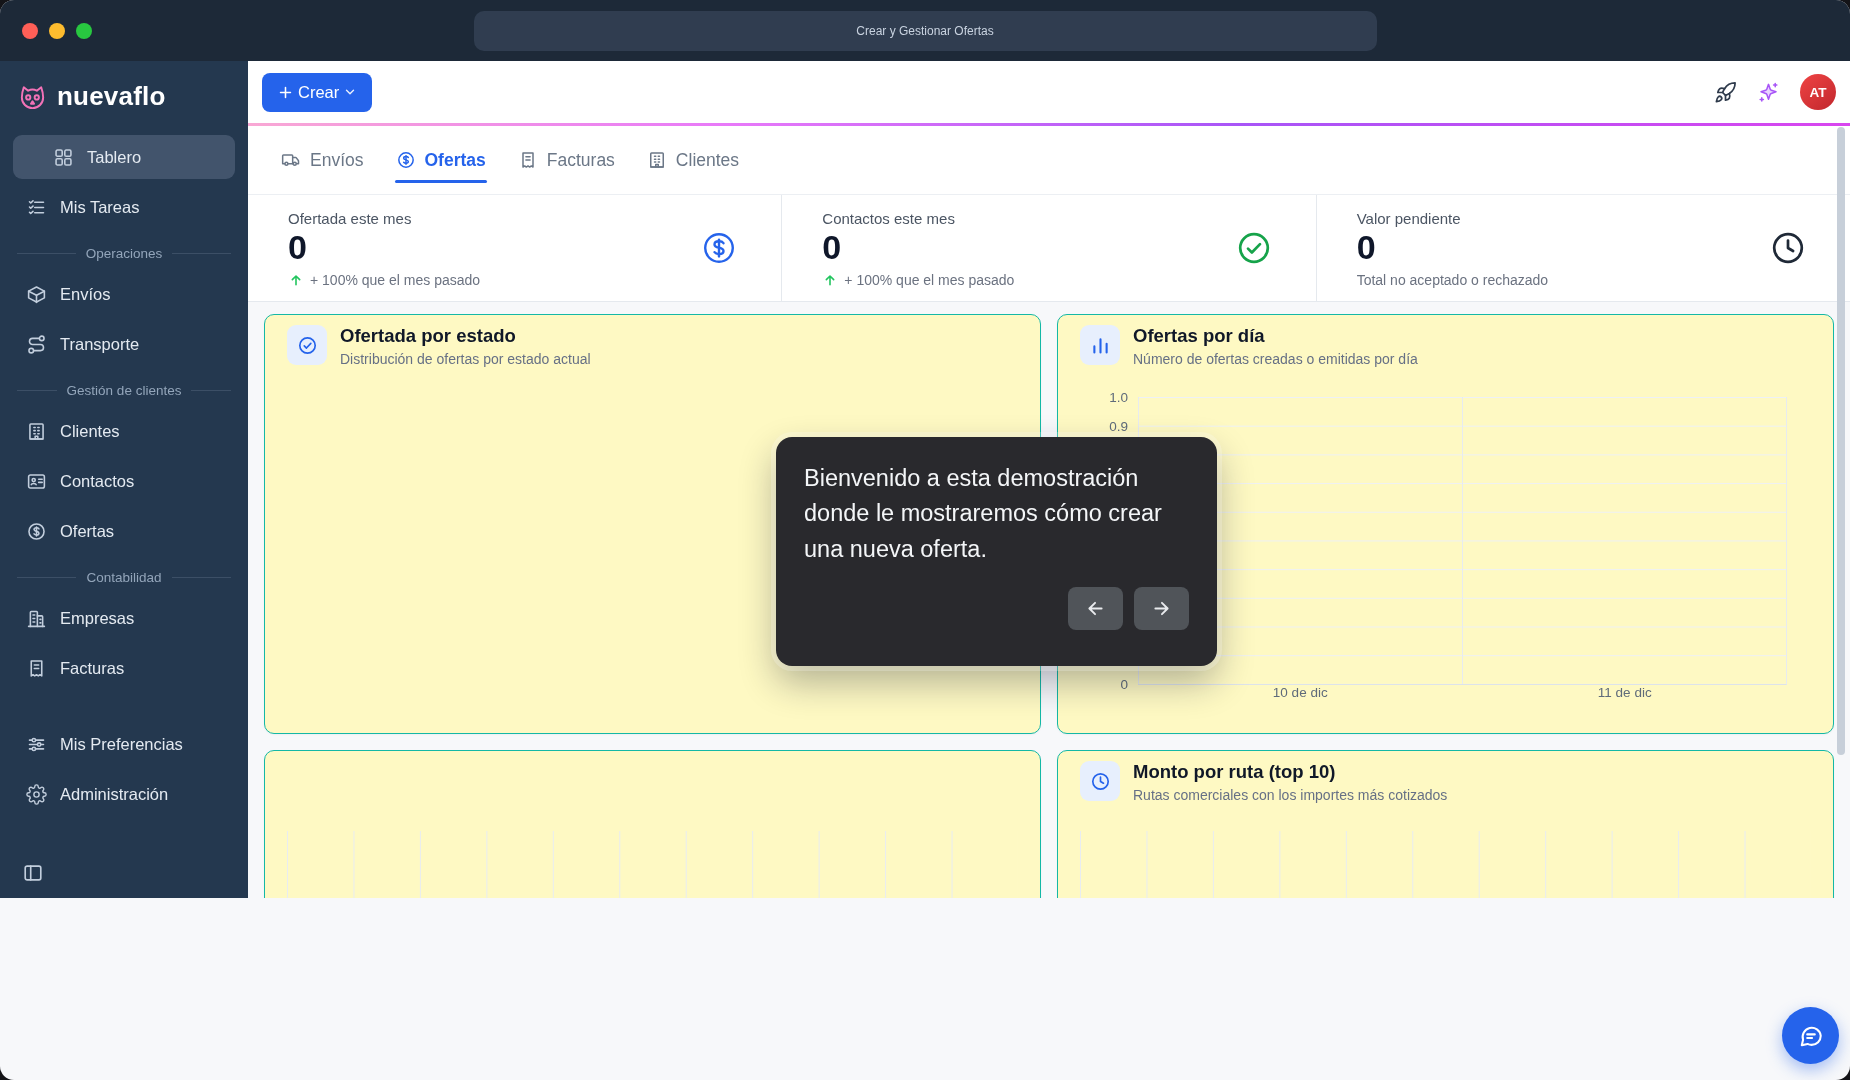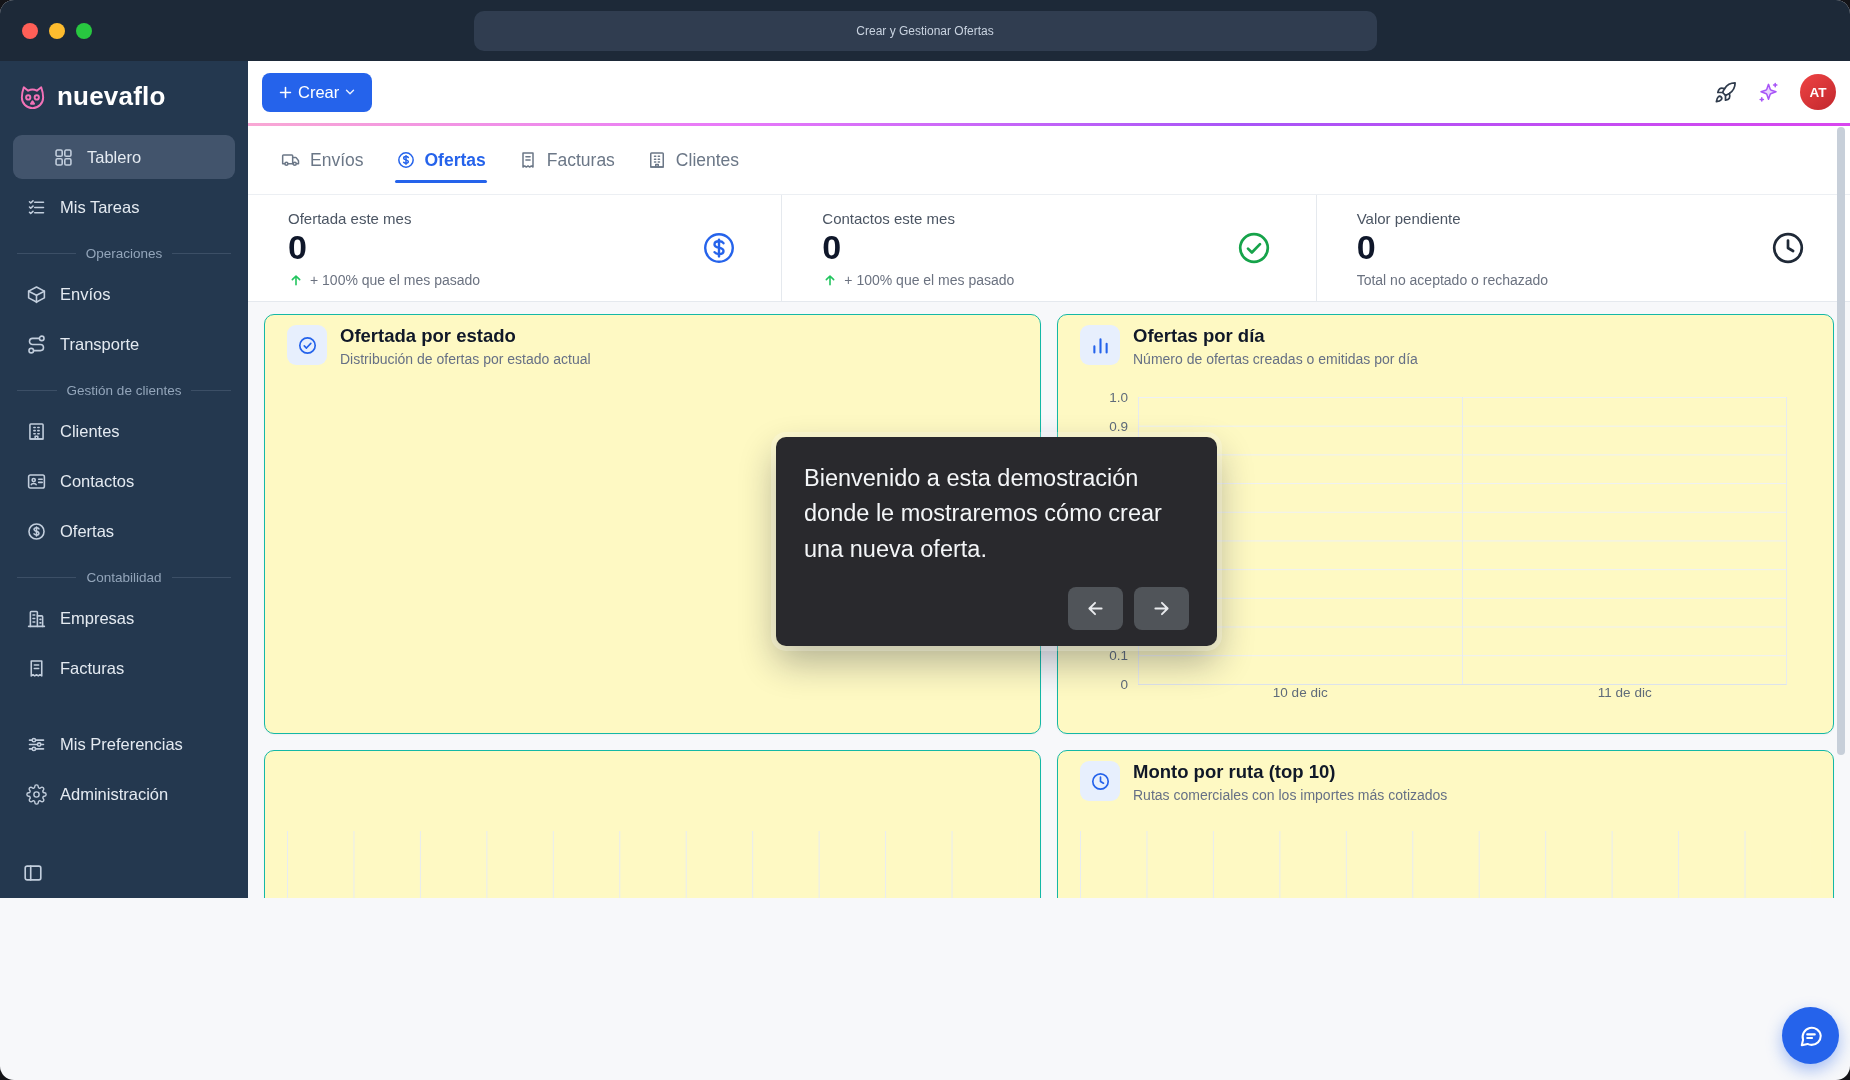--- a/index.html
+++ b/index.html
@@ -91,21 +91,21 @@
   
   .colgrid { position:absolute; left:22px; right:22px; top:80px; bottom:-2px;
     background-image:linear-gradient(to right,#e8ecf1 1px,transparent 1px);
     background-size:calc(100% / 11) 100%;
   }
 
   
   .scroll-thumb { position:absolute; right:5px; top:66px; width:8px; height:628px; border-radius:4px; background:#c7cfd9; }
 
   
-  .tour { position:absolute; left:776px; top:437px; width:441px; background:#29292d; border-radius:10px; padding:24px 28px 16px;
+  .tour { position:absolute; left:776px; top:437px; width:441px; background:#29292d; border-radius:16px; padding:24px 28px 36px;
     box-shadow:0 0 0 5px rgba(255,255,255,.22), 0 16px 36px rgba(15,23,42,.32); z-index:50; }
   .tour p { color:#f4f6f8; font-size:23.5px; line-height:1.5; }
   .tour-actions { display:flex; justify-content:flex-end; gap:11px; margin-top:20px; }
   .tour-actions button { width:55px; height:43px; border:none; border-radius:8px; background:#505459; color:#e8eaed; display:flex; align-items:center; justify-content:center; cursor:pointer; }
   .tour-actions svg { width:21px; height:21px; }
 
   
   .chat-fab { position:absolute; right:11px; bottom:16px; width:57px; height:57px; border-radius:50%; border:none; background:#2563eb; color:#fff; display:flex; align-items:center; justify-content:center; cursor:pointer; box-shadow:0 6px 16px rgba(37,99,235,.4); z-index:60; }
   .chat-fab svg { width:26px; height:26px; }
 </style>

